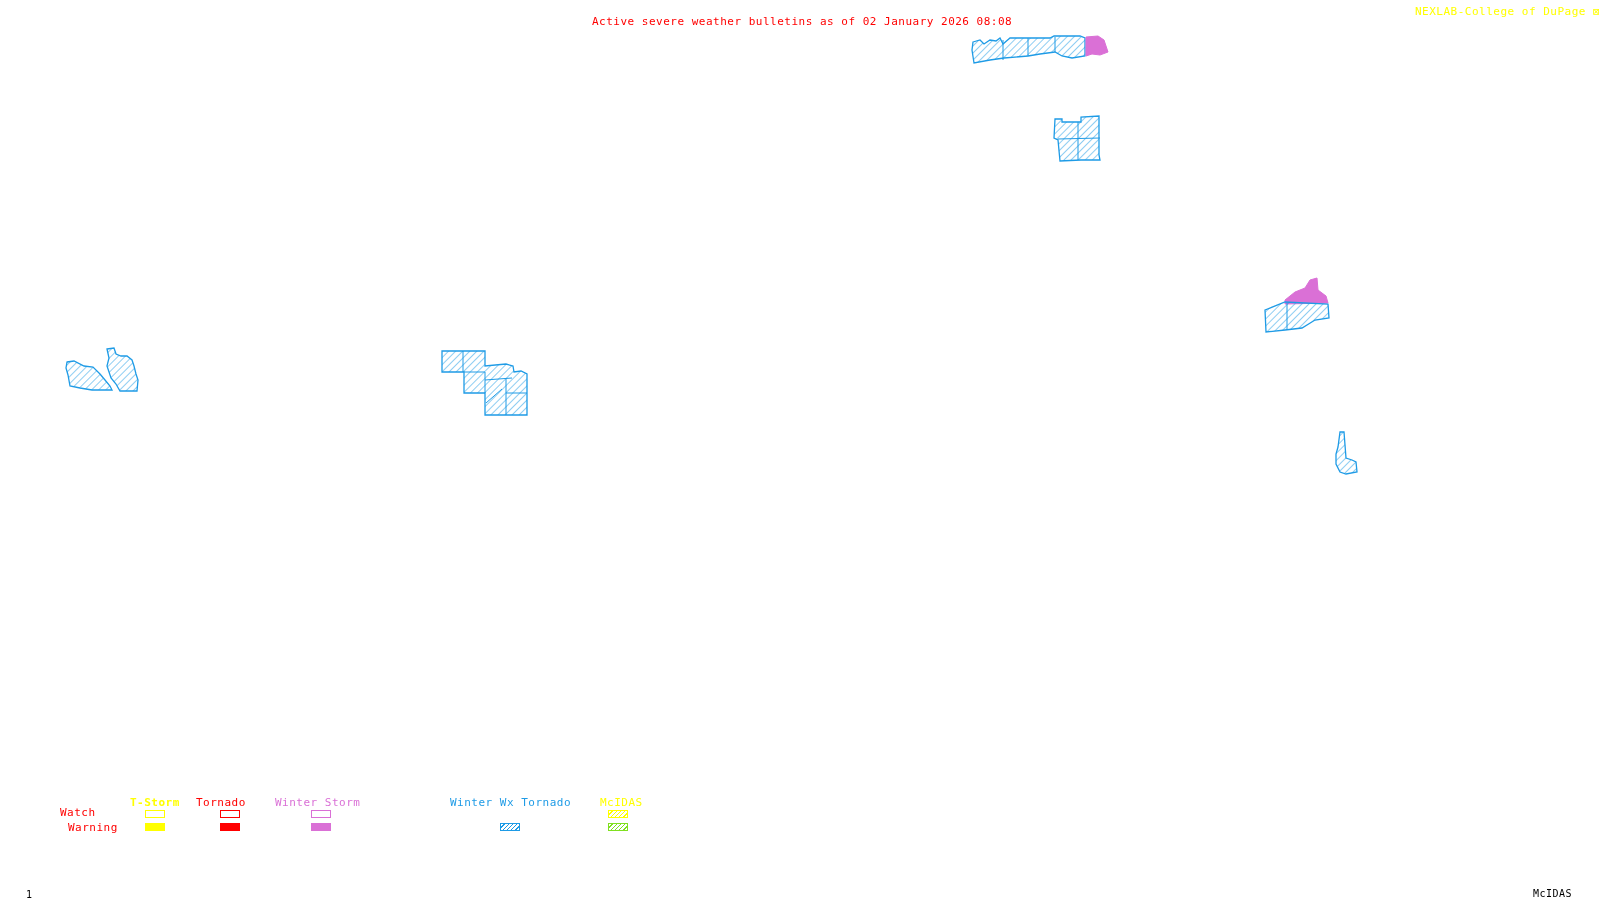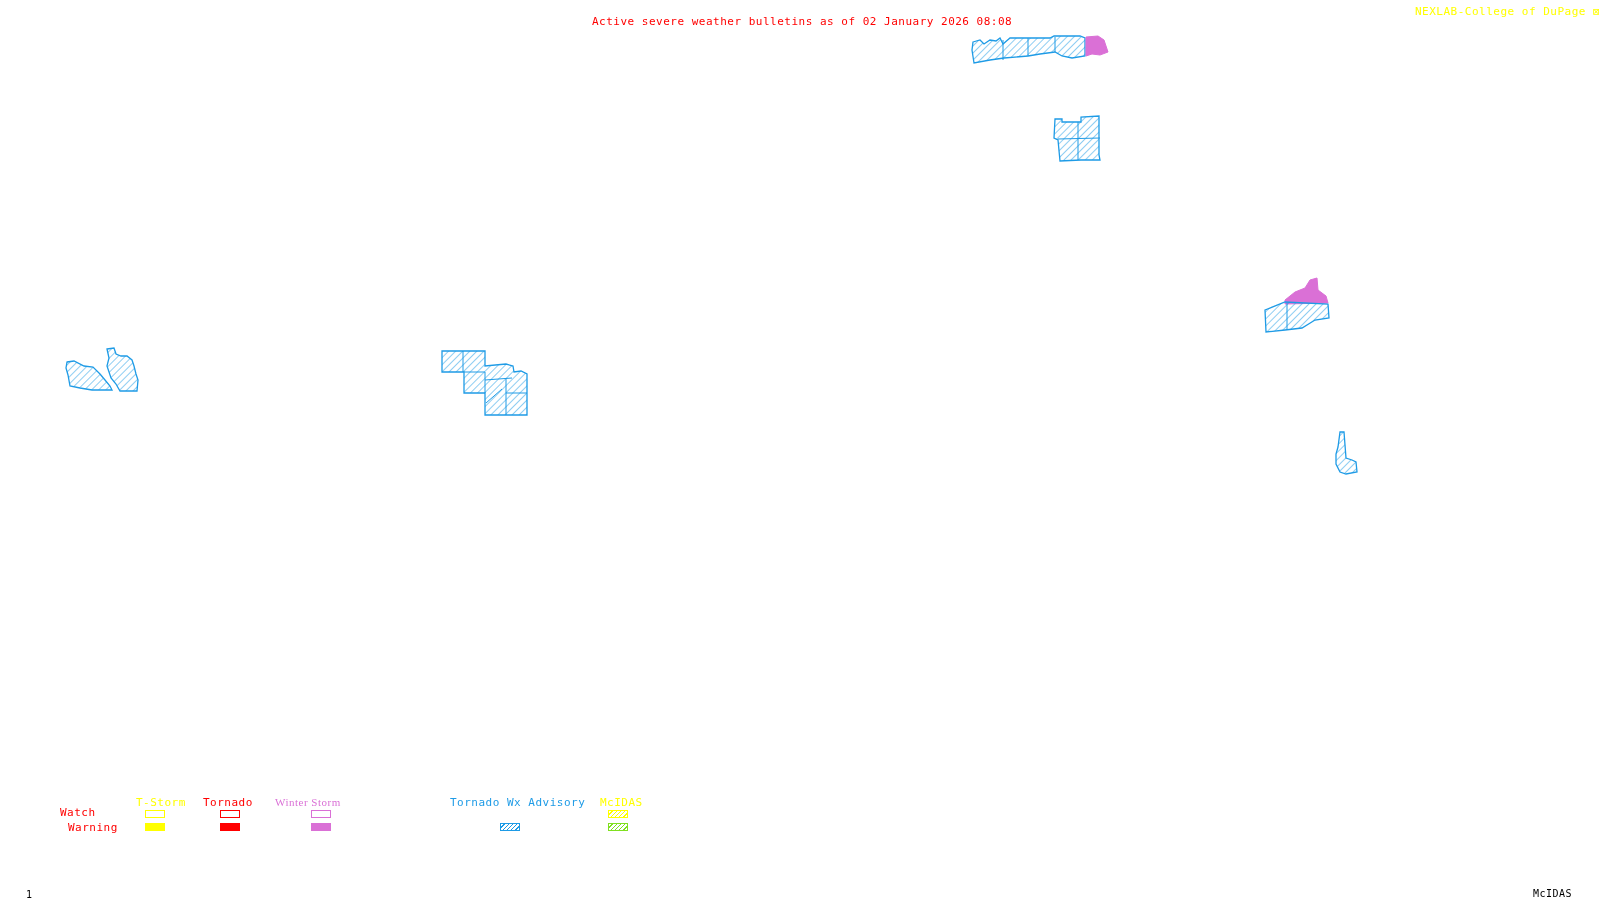--- a/index.html
+++ b/index.html
@@ -71,33 +71,33 @@
 
   <g>
     <polygon fill="url(#hatch-blue)" stroke="#1e9be6" stroke-width="1.3" points="1340,432 1344,432 1345,445 1346,458 1352,460 1356,462 1357,472 1346,474 1340,472 1336,464 1336,454 1338,447"></polygon>
   </g>
 </svg>
 
 <div>
   <div class="lg-label" style="left:60px;top:806px;color:#ff0000;text-align:center;">Watch</div>
   <div class="lg-label" style="left:60px;top:821px;color:#ff0000;margin-left:8px;">Warning</div>
 
-  <div class="lg-label" style="left:136px;top:796px;color:#ffff00;">T-Storm</div>
+  <div class="lg-label" style="left:130px;top:796px;color:#ffff00;font-weight:bold;">T-Storm</div>
   <div class="sw" style="left:145px;top:810px;border:1px solid #ffff00;"></div>
   <div class="sw" style="left:145px;top:823px;background:#ffff00;"></div>
 
-  <div class="lg-label" style="left:203px;top:796px;color:#ff0000;">Tornado</div>
+  <div class="lg-label" style="left:196px;top:796px;color:#ff0000;">Tornado</div>
   <div class="sw" style="left:220px;top:810px;border:1px solid #ff0000;"></div>
   <div class="sw" style="left:220px;top:823px;background:#ff0000;"></div>
 
-  <div class="lg-label" style="left:275px;top:796px;color:#da70d6;font-family:Liberation Serif, serif;">Winter Storm</div>
+  <div class="lg-label" style="left:275px;top:796px;color:#da70d6;">Winter Storm</div>
   <div class="sw" style="left:311px;top:810px;border:1px solid #da70d6;"></div>
   <div class="sw" style="left:311px;top:823px;background:#da70d6;"></div>
 
-  <div class="lg-label" style="left:450px;top:796px;color:#1e9be6;">Tornado Wx Advisory</div>
+  <div class="lg-label" style="left:450px;top:796px;color:#1e9be6;">Winter Wx Tornado</div>
   <div class="sw" style="left:500px;top:823px;border:1px solid #1e9be6;background:repeating-linear-gradient(135deg,#fff 0 2px,#1e9be6 2px 3px);"></div>
 
   <div class="lg-label" style="left:600px;top:796px;color:#ffff00;">McIDAS</div>
   <div class="sw" style="left:608px;top:810px;border:1px solid #ffff00;background:repeating-linear-gradient(135deg,#fff 0 2px,#ffff00 2px 3px);"></div>
   <div class="sw" style="left:608px;top:823px;border:1px solid #80e020;background:repeating-linear-gradient(135deg,#fff 0 2px,#80e020 2px 3px);"></div>
 </div>
 
 <div class="txt" id="frame-num">1</div>
 <div class="txt" id="mcidas">McIDAS</div>
 

